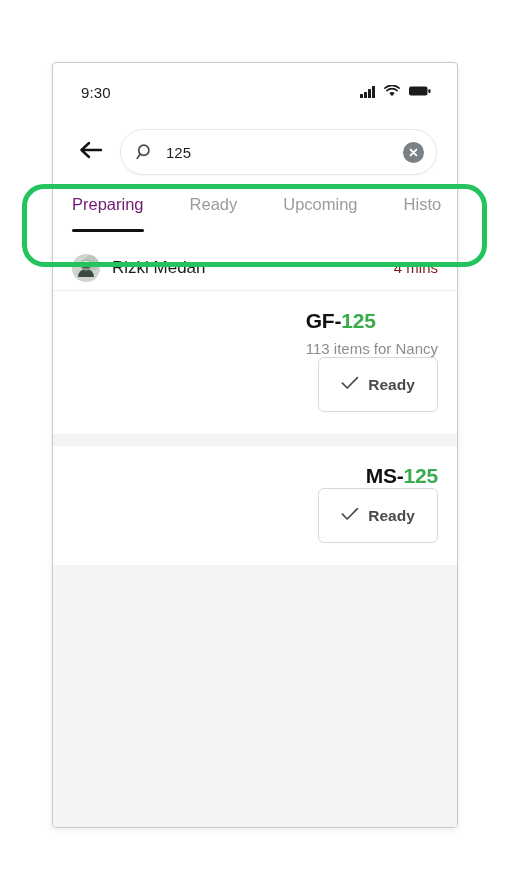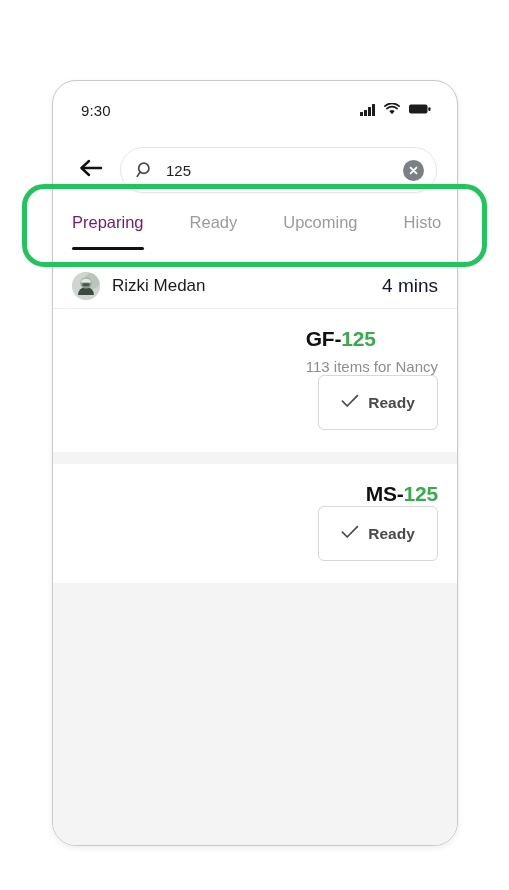--- a/index.html
+++ b/index.html
@@ -12,26 +12,26 @@
     height: 890px;
     position: relative;
     font-family: "Liberation Sans", sans-serif;
     overflow: hidden;
   }
 
   
   .phone {
     position: absolute;
     left: 52px;
-    top: 80px;
+    top: 62px;
     width: 406px;
     height: 766px;
     background: #ffffff;
     border: 1px solid #c9c9c9;
-    border-radius: 24px;
+    border-radius: 4px;
     box-sizing: border-box;
     overflow: hidden;
     box-shadow: 0 2px 6px rgba(0,0,0,0.08);
   }
 
   
   .status-bar {
     height: 58px;
     display: flex;
     align-items: center;
@@ -192,22 +192,22 @@
     background: #d4d8d2;
     position: relative;
   }
   .courier-name {
     margin-left: 12px;
     font-size: 17px;
     color: #1c1c1c;
     flex: 1 1 auto;
   }
   .order-eta {
-    font-size: 19px;
-    color: #0f172a;
+    font-size: 15px;
+    color: #7f1d1d;
   }
   .order-body {
     display: flex;
     align-items: flex-end;
     padding: 18px 19px 22px 19px;
     box-sizing: border-box;
     flex-direction: column;
   }
   .order-info { flex: 1 1 auto; }
   .order-code {

